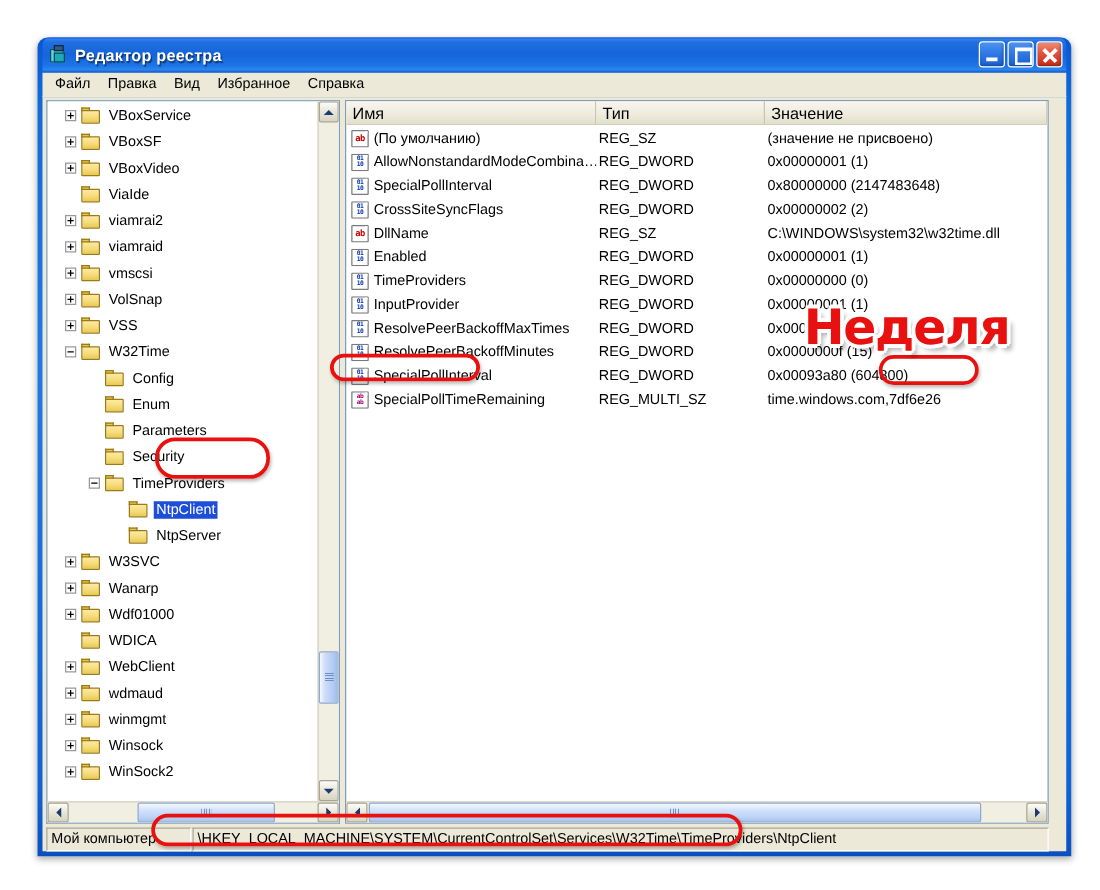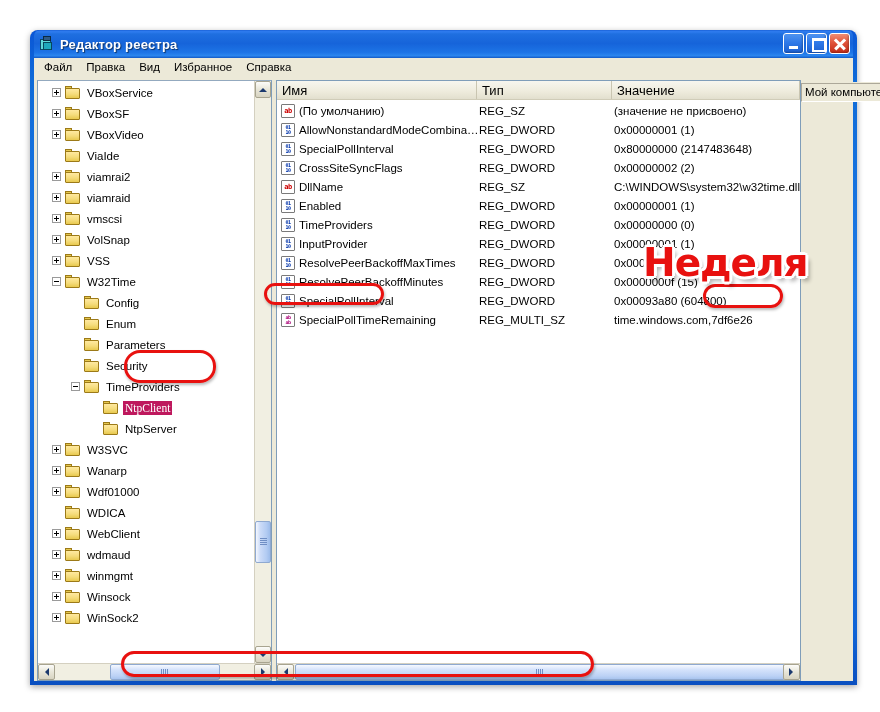--- a/index.html
+++ b/index.html
@@ -102,21 +102,21 @@
     padding: 2px 7px 3px 7px;
     line-height: 13px;
   }
 
   
   .client {
     position: absolute;
     left: 4px; right: 4px; top: 48px; bottom: 4px;
     background: #ece9d8;
     padding: 2px 14px 0 3px;
-    display: flex; flex-direction: row;
+    display: flex; flex-direction: column;
   }
   .panes {
     flex: 1;
     display: flex;
     position: relative;
     min-height: 0;
   }
 
   
   .tree-pane {
@@ -172,21 +172,21 @@
     background: linear-gradient(to bottom, #ffe9a0 0%, #f5dc7c 55%, #e8c94f 100%);
     border: 1px solid #9c7a18;
     border-radius: 0 1px 1px 1px;
   }
   .tfolder .ftab {
     position: absolute; left: 0; top: 0px; width: 7px; height: 3px;
     background: #e6c84e; border: 1px solid #9c7a18; border-bottom: none;
   }
   .tlabel { padding: 0 2px; line-height: 14px; }
   .tnode.selected .tlabel {
-    background: #be185d; color: #ffffff; font-family: Liberation Serif, serif;
+    background: #1d4ed8; color: #ffffff;
   }
 
   
   .vscroll {
     position: absolute; top: 0; right: 0; bottom: 0;
     width: 17px;
     background: #f1efe2;
     border-left: 1px solid #d4d0c0;
   }
   .sb-btn {
@@ -805,20 +805,21 @@
               </div>
             <div class="sb-hbtn right">
                 <i class="arr right"></i>
               </div>
           </div>
         </div>
       </div>
 
       <div class="status-bar">
         <div class="status-sec s1">Мой компьютер</div>
+        <div class="status-sec s2">\HKEY_LOCAL_MACHINE\SYSTEM\CurrentControlSet\Services\W32Time\TimeProviders\NtpClient</div>
       </div>
     </div>
   </div>
 </div>
 
 <div class="anno-rrect" id="anno-ntpclient" style="left:124px; top:350px; width:92px; height:33px; border-radius:16px;"></div>
 <div class="anno-rrect" id="anno-specialpoll-name" style="left:264px; top:283px; width:120px; height:22px; border-radius:11px;"></div>
 <div class="anno-ellipse" id="anno-604800" style="left:703px; top:284px; width:80px; height:24px;"></div>
 <div class="anno-rrect" id="anno-statuspath" style="left:121px; top:651px; width:473px; height:26px; border-radius:13px;"></div>
 <div id="anno-nedelya">Неделя</div>

